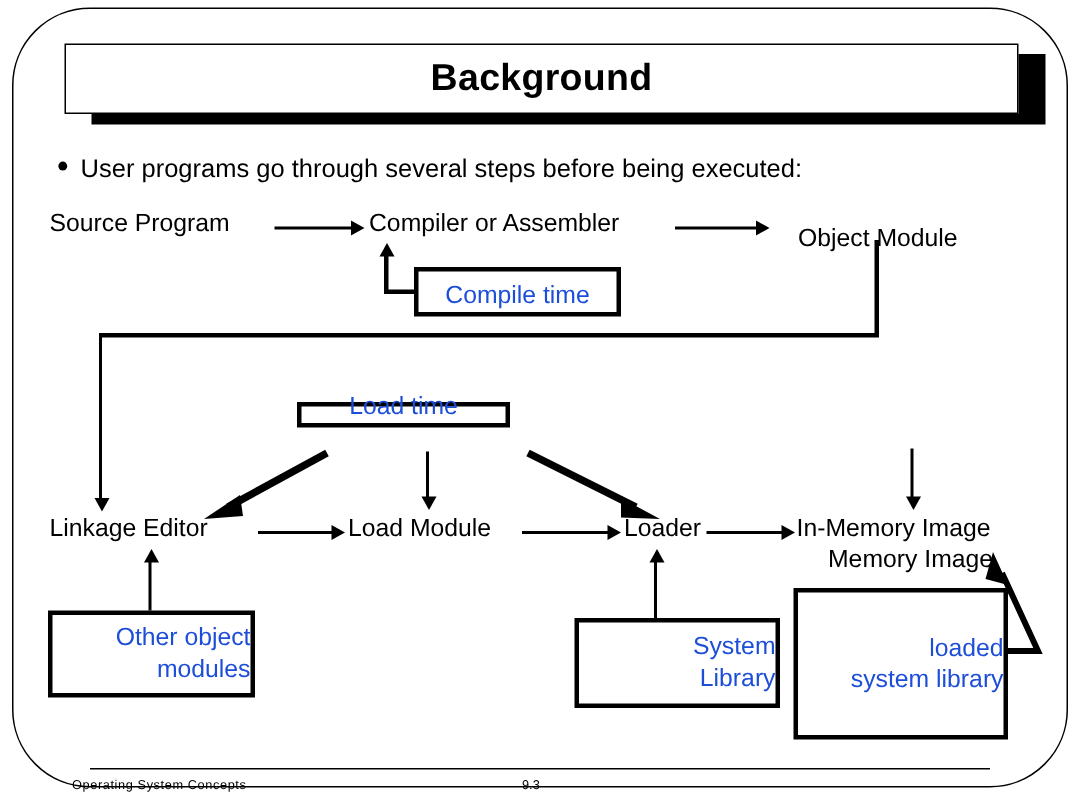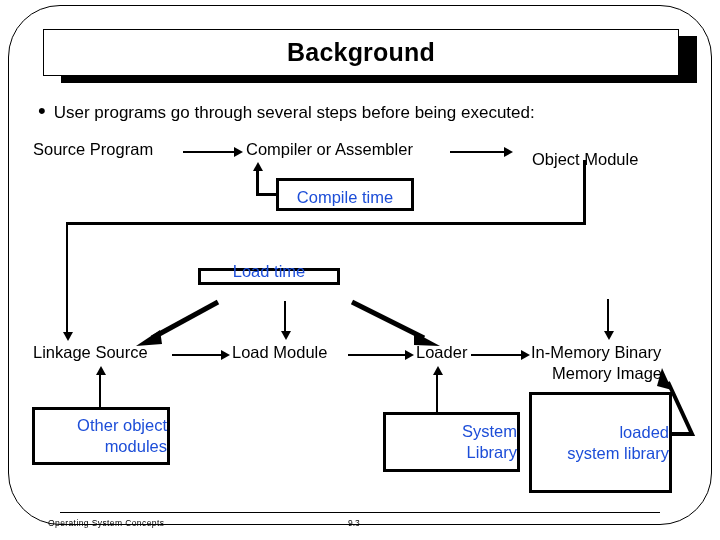--- a/index.html
+++ b/index.html
@@ -203,33 +203,33 @@
   <div class="box" style="left:198px; top:268px; width:142px; height:17px;">
     <span>Load time</span>
   </div>
 
   <div class="vline" style="left:284px; top:301px; height:32px;"></div>
   <div class="arrow-down" style="left:281px; top:331px;"></div>
 
   <div class="vline" style="left:607px; top:299px; height:34px;"></div>
   <div class="arrow-down" style="left:604px; top:331px;"></div>
 
-  <div class="node" style="left:33px; top:343px;">Linkage Source</div>
+  <div class="node" style="left:33px; top:343px;">Linkage Editor</div>
   <div class="hline" style="left:172px; top:354px; width:50px;"></div>
   <div class="arrow-right" style="left:221px; top:350px;"></div>
 
   <div class="node" style="left:232px; top:343px;">Load Module</div>
   <div class="hline" style="left:348px; top:354px; width:58px;"></div>
   <div class="arrow-right" style="left:405px; top:350px;"></div>
 
   <div class="node" style="left:416px; top:343px;">Loader</div>
   <div class="hline" style="left:471px; top:354px; width:51px;"></div>
   <div class="arrow-right" style="left:521px; top:350px;"></div>
 
-  <div class="node" style="left:531px; top:343px;">In-Memory Binary</div>
+  <div class="node" style="left:531px; top:343px;">In-Memory Image</div>
   <div class="node" style="left:552px; top:364px;">Memory Image</div>
 
   <div class="box" style="left:32px; top:407px; width:138px; height:58px; flex-direction:column;">
     <span>Other object</span>
     <span>modules</span>
   </div>
   <div class="vline" style="left:99px; top:373px; height:34px;"></div>
   <div class="arrow-up" style="left:96px; top:366px;"></div>
 
   <div class="box" style="left:371px; top:412px; width:137px; height:60px; flex-direction:column;margin-left:12px;">

